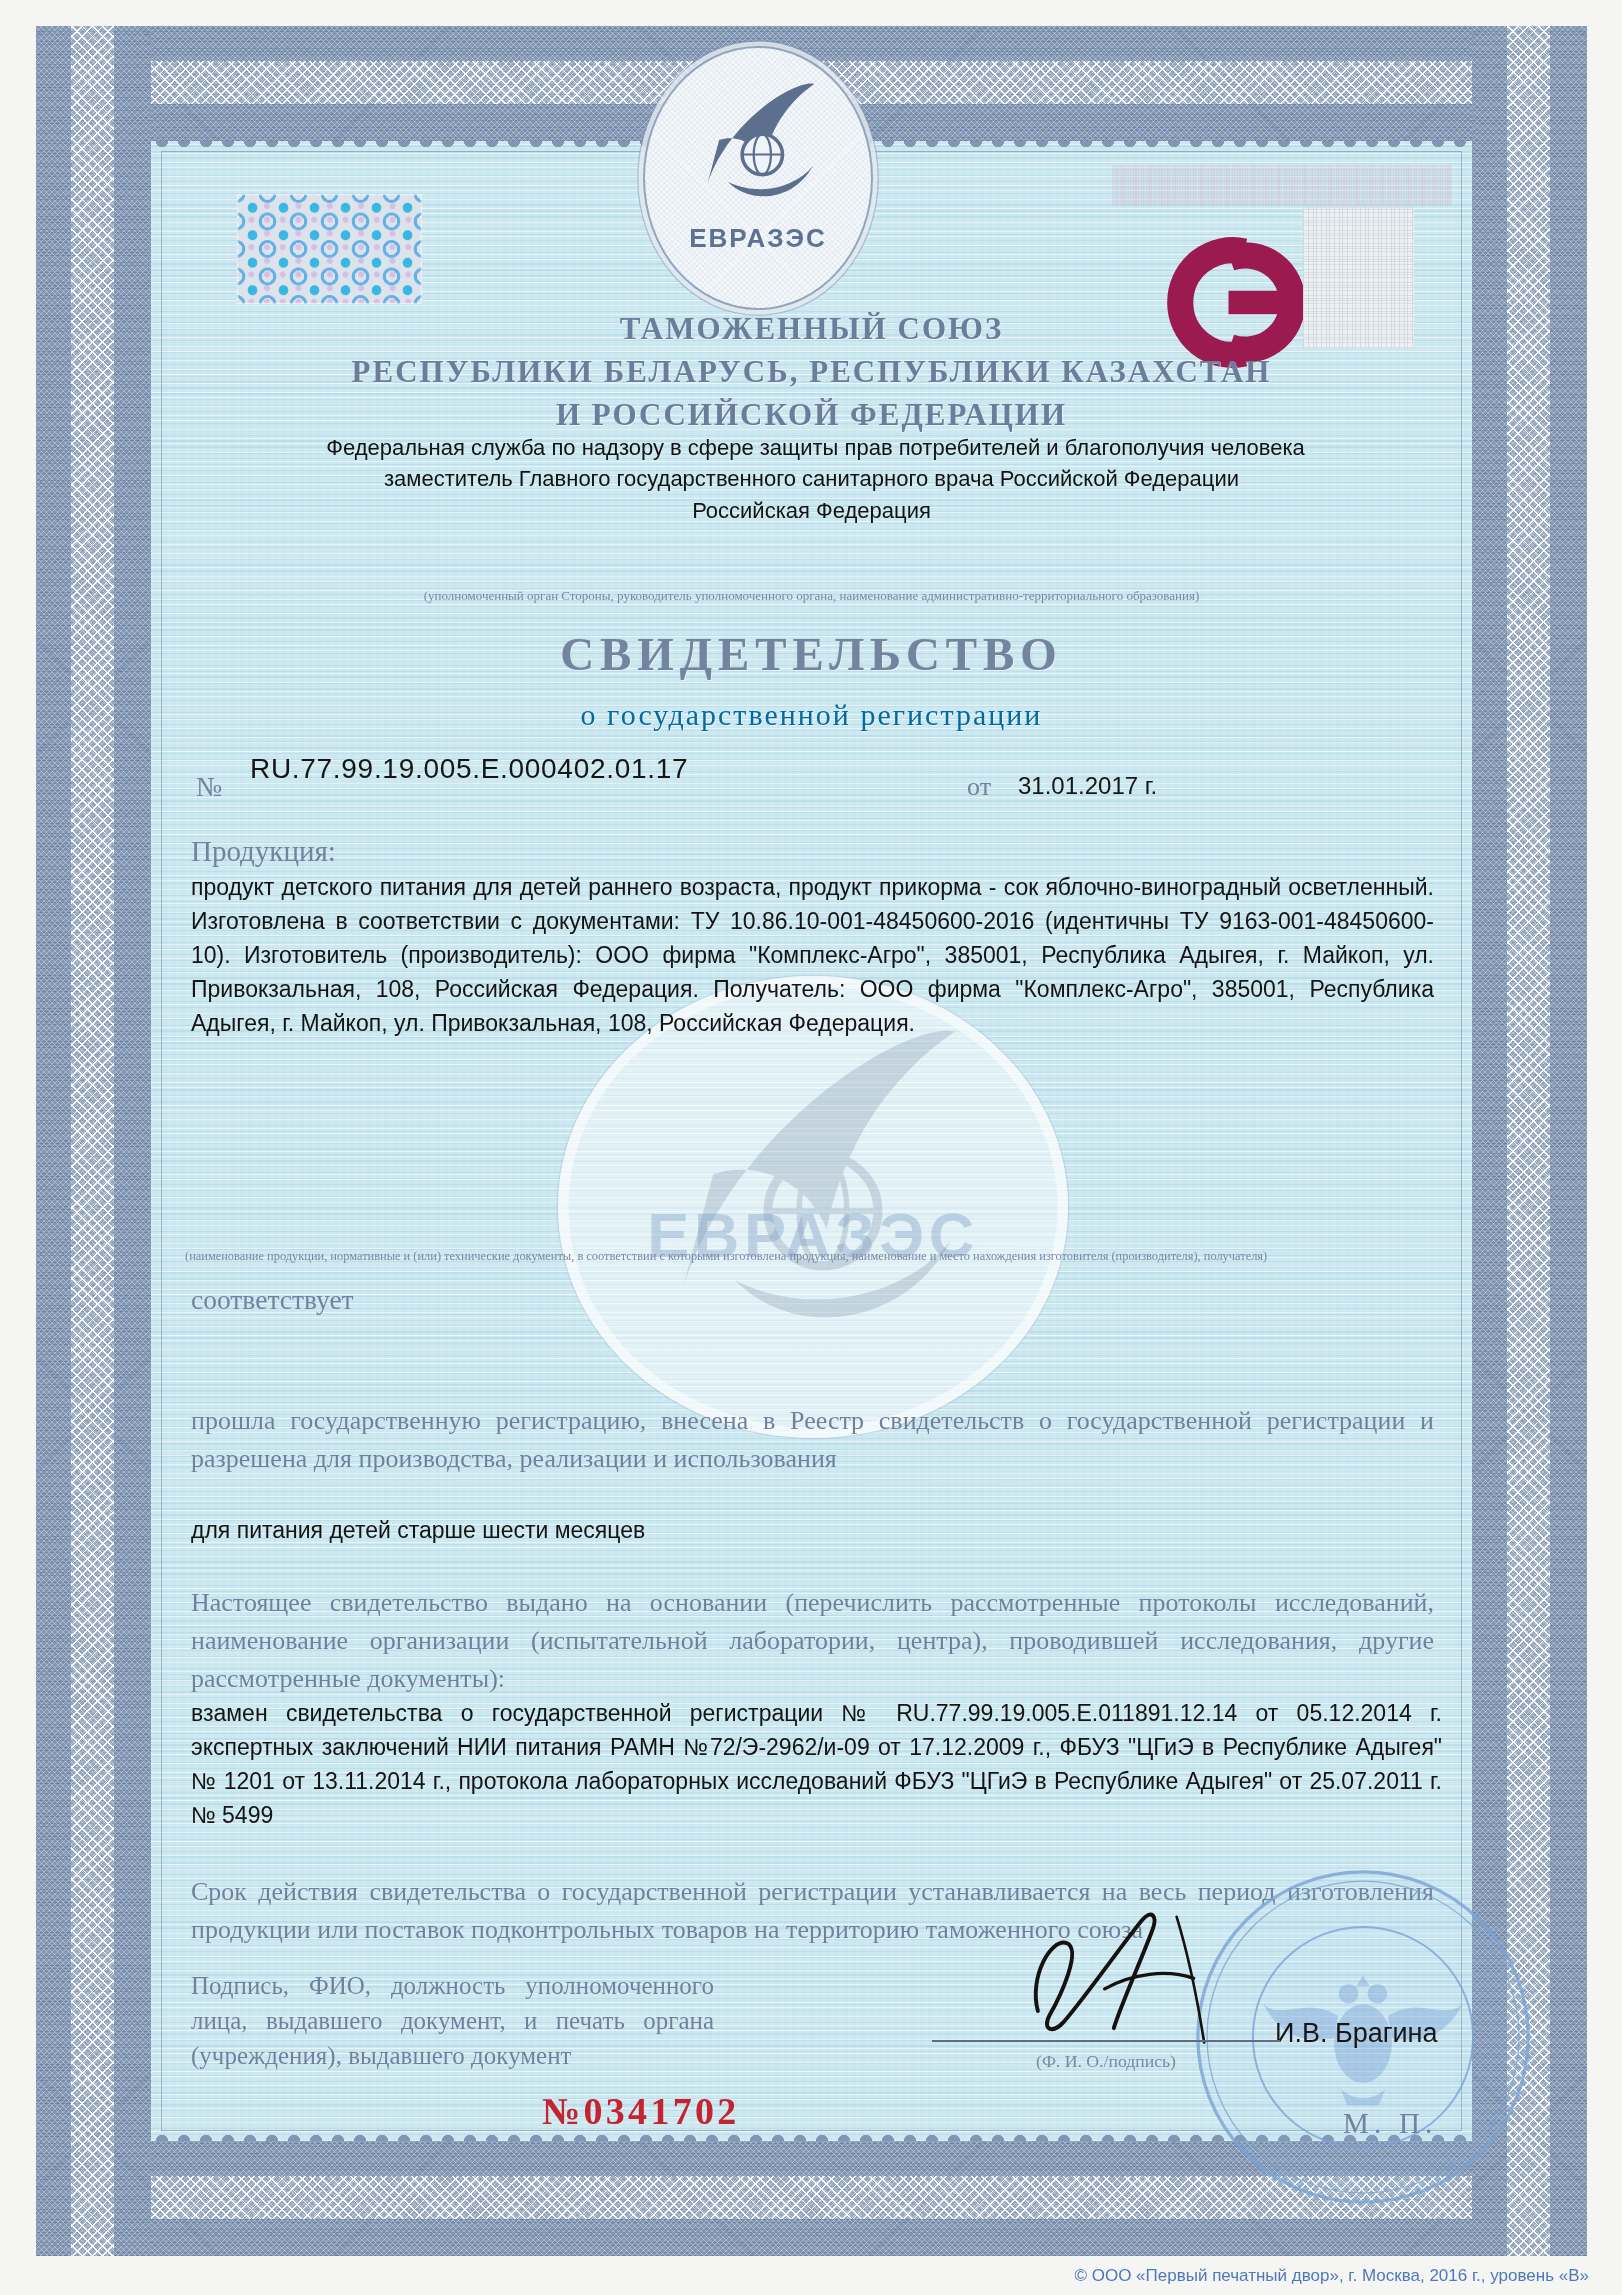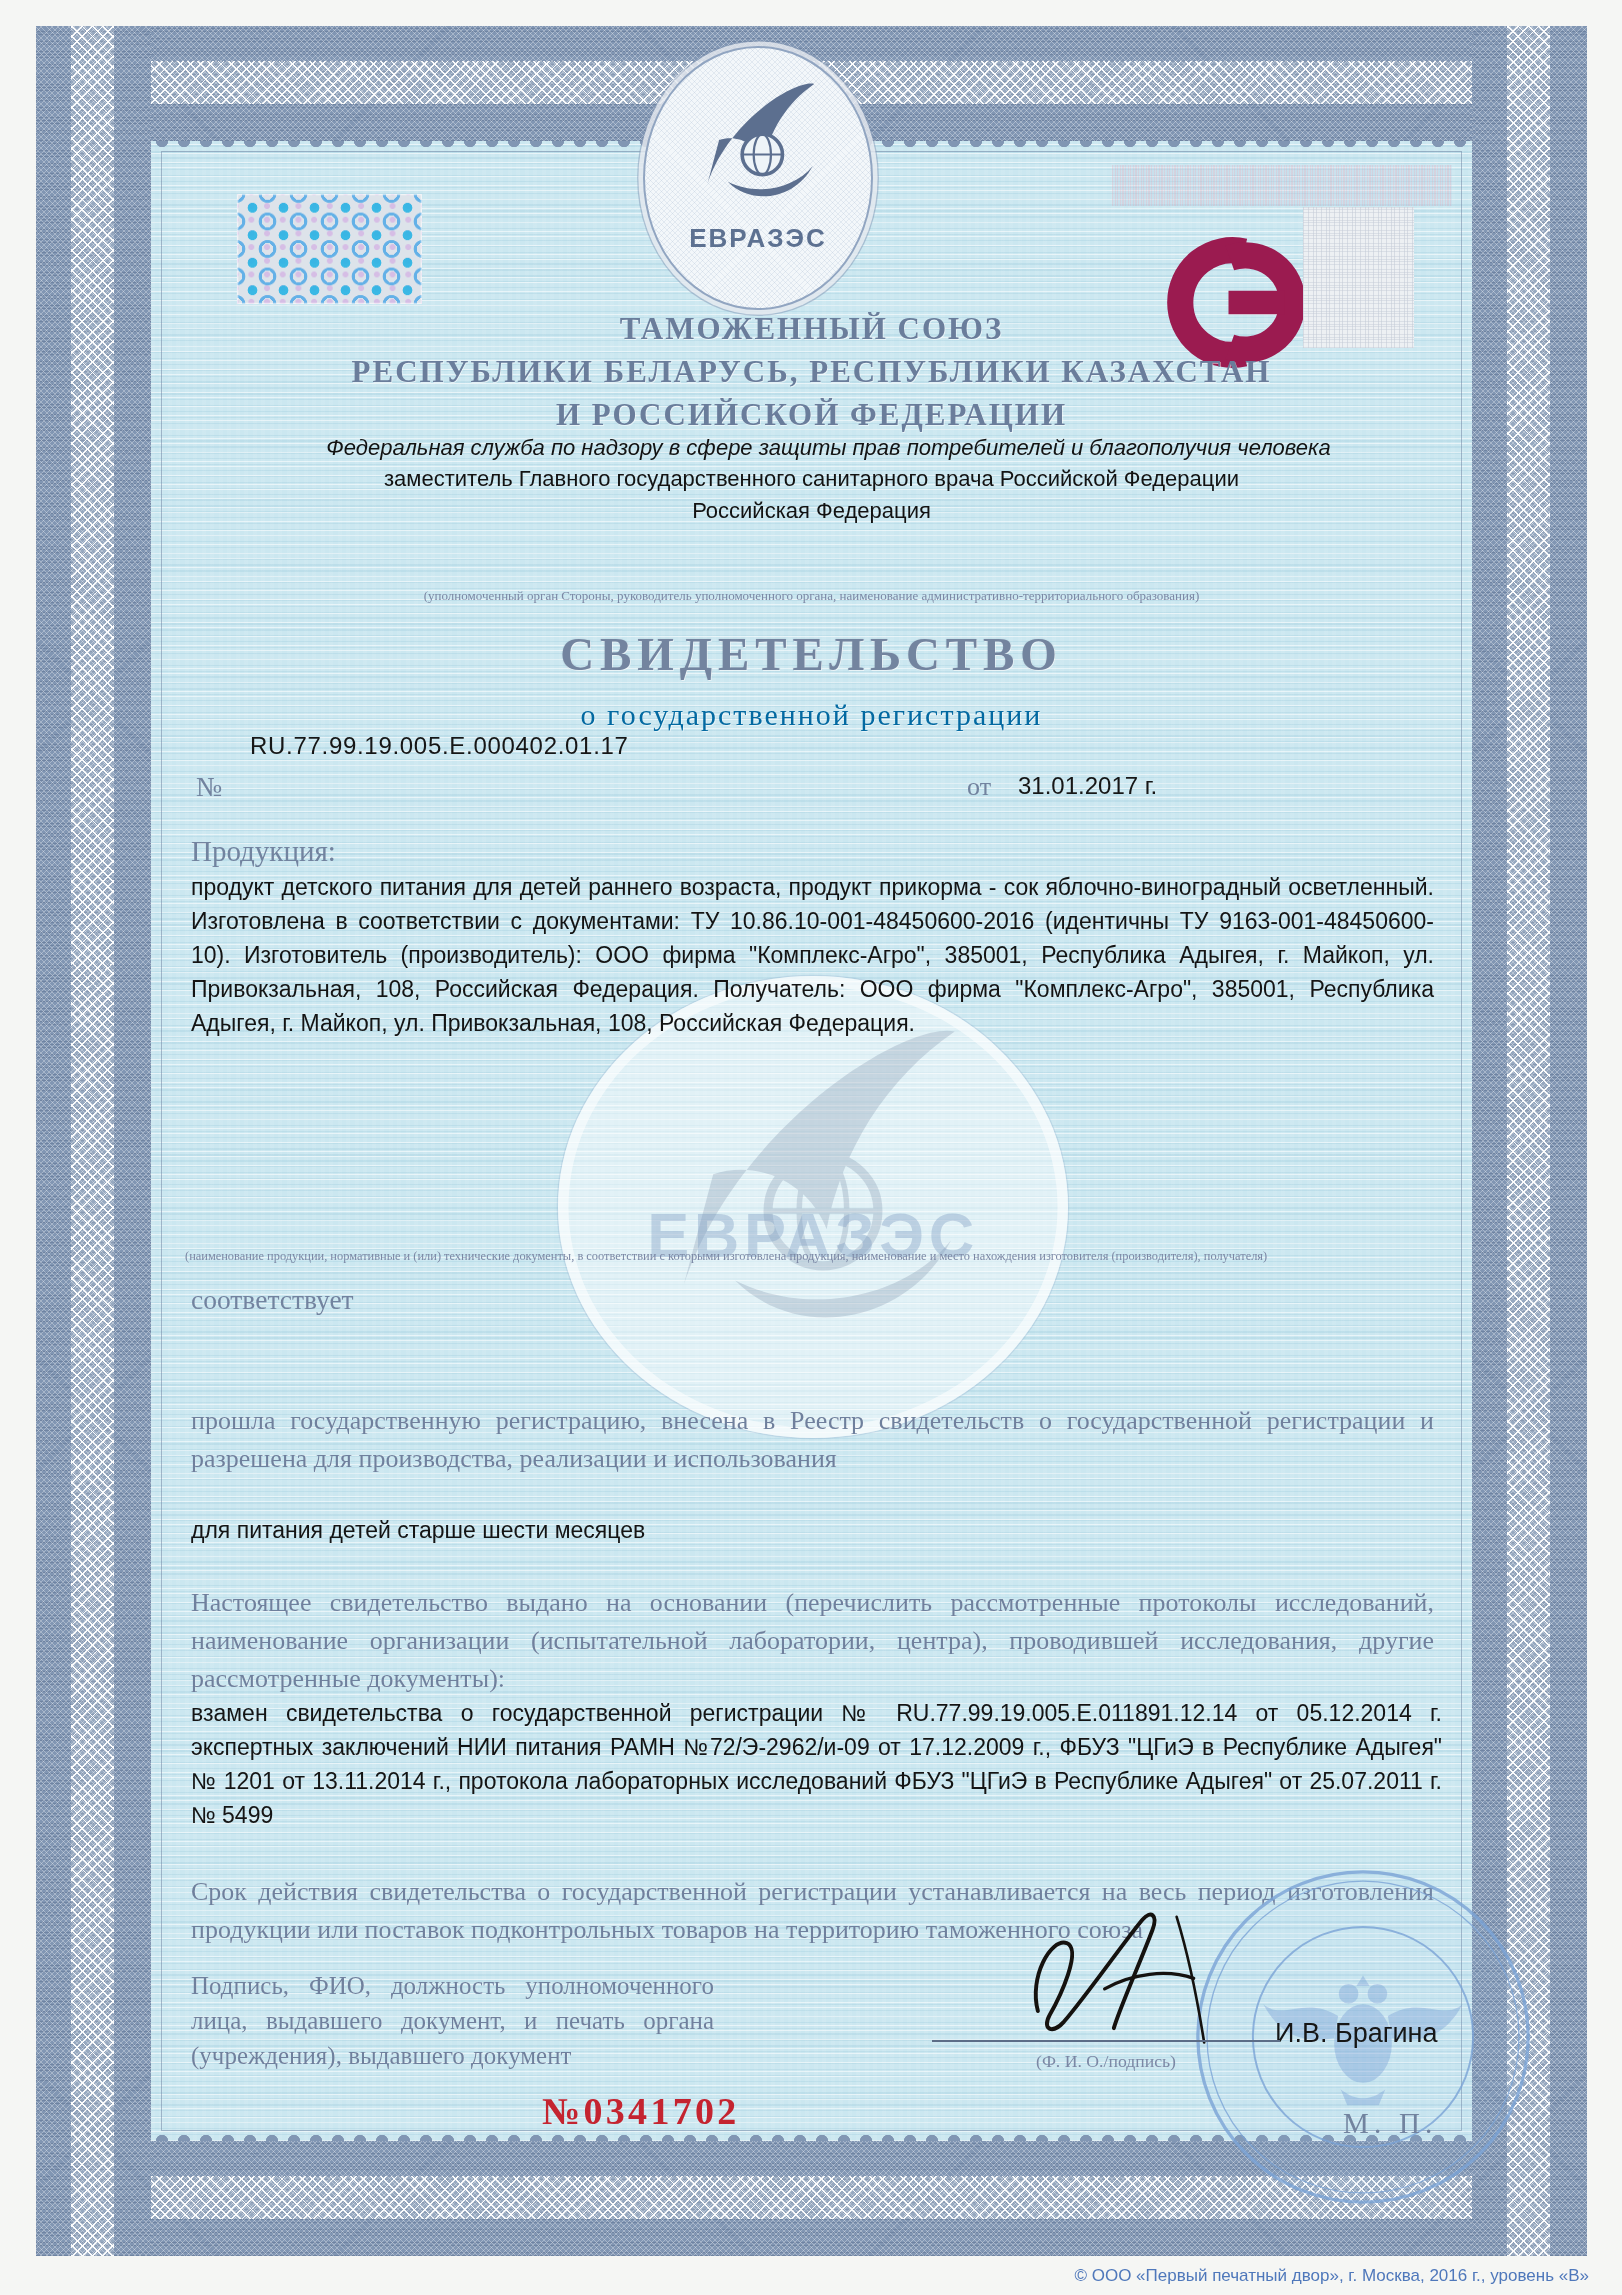--- a/index.html
+++ b/index.html
@@ -156,30 +156,30 @@
     <path d="M128 52 A 72 72 0 1 1 128 188" fill="none" stroke="#9b1b50" stroke-width="40"></path>
     <line x1="126" y1="120" x2="212" y2="120" stroke="#9b1b50" stroke-width="36"></line>
   </svg>
 
   <div class="pinkband"></div>
   <div class="foil"></div>
 
   <div class="abs center hdr-serif" style="left:190px;top:308px;width:1243px;">ТАМОЖЕННЫЙ СОЮЗ</div>
   <div class="abs center hdr-serif" style="left:190px;top:351px;width:1243px;">РЕСПУБЛИКИ БЕЛАРУСЬ, РЕСПУБЛИКИ КАЗАХСТАН</div>
   <div class="abs center hdr-serif" style="left:190px;top:394px;width:1243px;">И РОССИЙСКОЙ ФЕДЕРАЦИИ</div>
-  <div class="abs center hdr-sans" style="left:207px;top:432px;width:1243px;font-style:italic;">Федеральная служба по надзору в сфере защиты прав потребителей и благополучия человека</div>
+  <div class="abs center hdr-sans" style="left:194px;top:432px;width:1243px;">Федеральная служба по надзору в сфере защиты прав потребителей и благополучия человека</div>
   <div class="abs center hdr-sans" style="left:190px;top:463px;width:1243px;">заместитель Главного государственного санитарного врача Российской Федерации</div>
   <div class="abs center hdr-sans" style="left:190px;top:495px;width:1243px;">Российская Федерация</div>
   <div class="abs center smallprint" style="left:190px;top:588px;width:1243px;">(уполномоченный орган Стороны, руководитель уполномоченного органа, наименование административно-территориального образования)</div>
 
   <div class="abs center doc-title" style="left:190px;top:627px;width:1243px;">СВИДЕТЕЛЬСТВО</div>
   <div class="abs center doc-sub" style="left:190px;top:698px;width:1243px;">о государственной регистрации</div>
 
   <div class="abs serifblue" style="left:196px;top:771px;font-size:27.5px;">№</div>
-  <div class="abs sansblack" style="left:250px;top:732px;font-size:24px;letter-spacing:0.7px;">RU.77.99.19.005.Е.000402.01.17</div>
+  <div class="abs sansblack" style="left:250px;top:753px;font-size:28px;letter-spacing:0.7px;">RU.77.99.19.005.Е.000402.01.17</div>
   <div class="abs serifblue" style="left:967px;top:772px;font-size:26px;">от</div>
   <div class="abs sansblack" style="left:1018px;top:772px;font-size:24px;">31.01.2017 г.</div>
 
   <div class="abs serifblue" style="left:191px;top:835px;font-size:29px;">Продукция:</div>
   <div class="abs par-sans just" style="left:191px;top:870px;width:1243px;">продукт детского питания для детей раннего возраста, продукт прикорма - сок яблочно-виноградный осветленный. Изготовлена в соответствии с документами: ТУ 10.86.10-001-48450600-2016 (идентичны ТУ 9163-001-48450600-10). Изготовитель (производитель): ООО фирма "Комплекс-Агро", 385001, Республика Адыгея, г. Майкоп, ул. Привокзальная, 108, Российская Федерация. Получатель: ООО фирма "Комплекс-Агро", 385001, Республика Адыгея, г. Майкоп, ул. Привокзальная, 108, Российская Федерация.</div>
   <div class="abs smallprint just" style="left:185px;top:1249px;width:1254px;font-size:12.4px;">(наименование продукции, нормативные и (или) технические документы, в соответствии с которыми изготовлена продукция, наименование и место нахождения изготовителя (производителя), получателя)</div>
 
   <div class="abs serifblue" style="left:191px;top:1284px;font-size:27.5px;">соответствует</div>
 
   <div class="abs par-serif just" style="left:191px;top:1402px;width:1243px;">прошла государственную регистрацию, внесена в Реестр свидетельств о государственной регистрации и разрешена для производства, реализации и использования</div>

